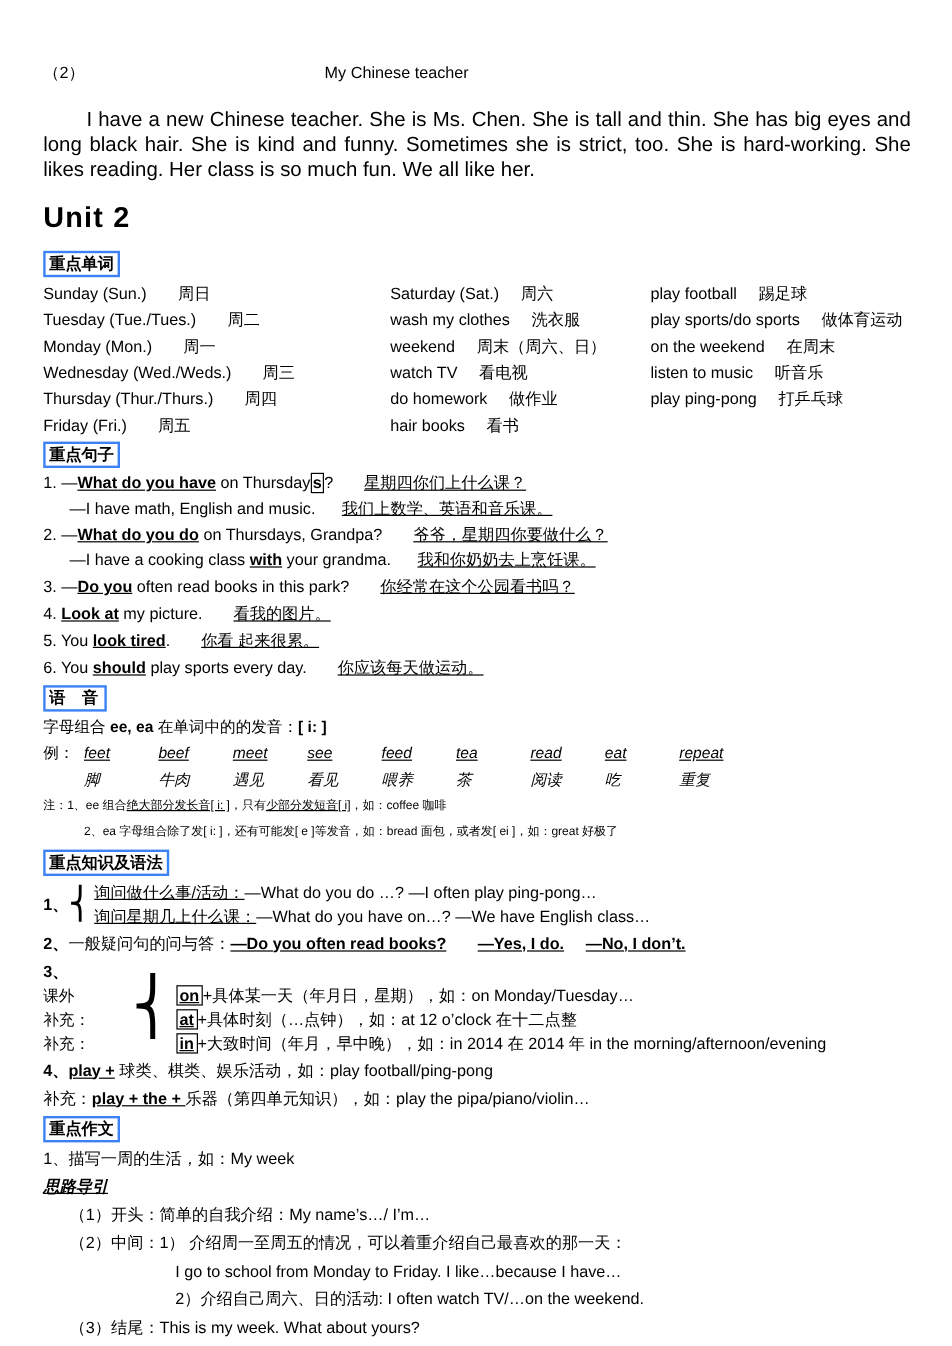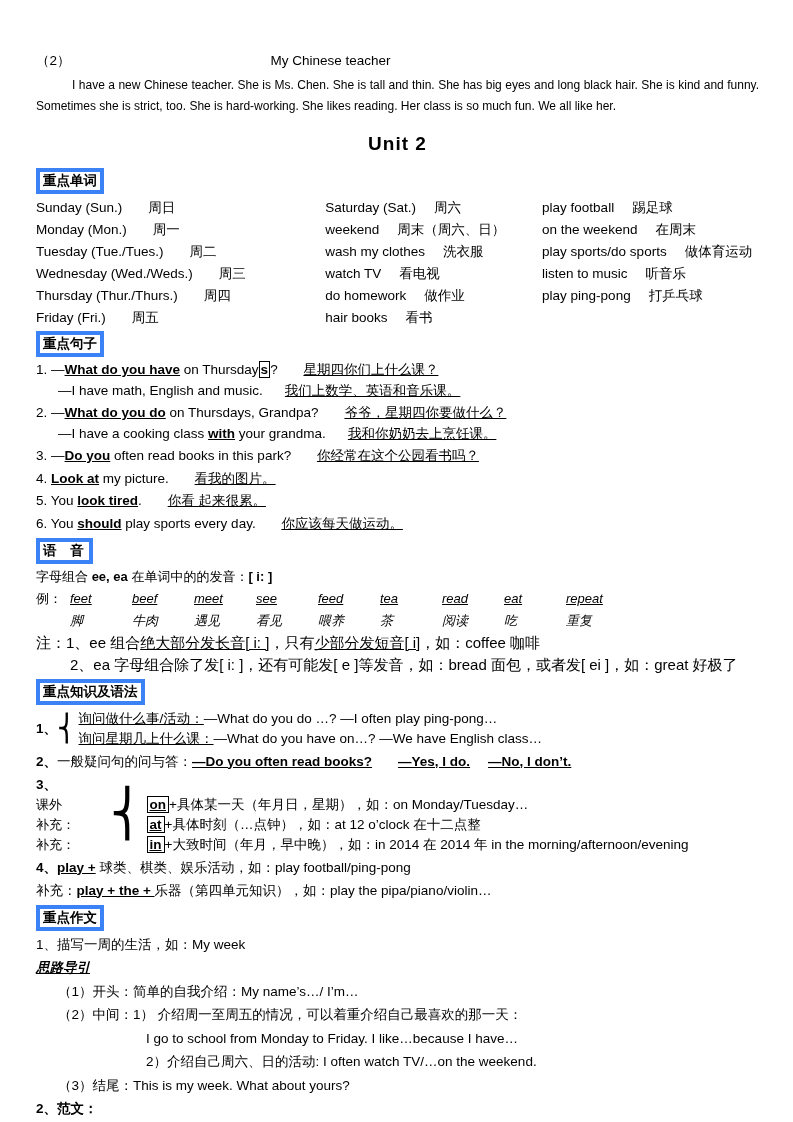--- a/index.html
+++ b/index.html
@@ -26,40 +26,40 @@
     display: flex;
     align-items: baseline;
   }
   .intro-head .num {
     white-space: pre;
   }
   .intro-head .title {
     margin-left: 200px;
   }
   .para {
-    font-size: 12px;
+    font-size: 17px;
     line-height: 21px;
     text-align: justify;
     text-justify: inter-word;
-    margin-top: 5px;
+    margin-top: 19px;
   }
   .para .indent {
     display: inline-block;
     width: 36px;
   }
   .unit-title {
-    text-align: center;
-    font-size: 19px;
+    text-align: left;
+    font-size: 24px;
     font-weight: bold;
     margin: 16px 0 10px 0;
     letter-spacing: 1px;
   }
   .sec-label {
     display: inline-block;
-    border: 4px solid #3b82f6;
+    border: 2px solid #3b82f6;
     font-size: 13.5px;
     font-weight: bold;
     padding: 0px 3px 1px 3px;
     line-height: 17px;
     margin: 3px 0 2px 0;
   }
   .sec-label.spaced {
     letter-spacing: 5px;
     padding-right: 0px;
   }
@@ -115,21 +115,21 @@
     display: inline-block;
     width: 62px;
     text-align: left;
     font-style: italic;
   }
   .eg-word.cnw {
     width: 62px;
   }
   .eg-indent { display:inline-block; width: 34px; }
   .note {
-    font-size: 15px;
+    font-size: 10px;
     line-height: 20px;
     display: block;
     padding: 1px 0;
   }
   .note .ind { display:inline-block; width: 34px; }
   .grammar {
     font-size: 13.5px;
     line-height: 20px;
   }
   .g-row { padding: 1.5px 0; }
@@ -197,28 +197,28 @@
   
   <div class="sec-label">重点单词</div>
   <table class="words-table">
     <tbody>
       <tr>
         <td class="col-a"><span>Sunday (Sun.)</span><span class="gap-sm"></span><span>周日</span></td>
         <td class="col-b"><span>Saturday (Sat.)</span><span class="gap-md"></span><span>周六</span></td>
         <td class="col-c"><span>play football</span><span class="gap-md"></span><span>踢足球</span></td>
       </tr>
       <tr>
+        <td class="col-a"><span>Tuesday (Tue./Tues.)</span><span class="gap-sm"></span><span>周二</span></td>
+        <td class="col-b"><span>wash my clothes</span><span class="gap-md"></span><span>洗衣服</span></td>
+        <td class="col-c"><span>play sports/do sports</span><span class="gap-md"></span><span>做体育运动</span></td>
+      </tr>
+      <tr>
         <td class="col-a"><span>Monday (Mon.)</span><span class="gap-sm"></span><span>周一</span></td>
         <td class="col-b"><span>weekend</span><span class="gap-md"></span><span>周末（周六、日）</span></td>
         <td class="col-c"><span>on the weekend</span><span class="gap-md"></span><span>在周末</span></td>
-      </tr>
-      <tr>
-        <td class="col-a"><span>Tuesday (Tue./Tues.)</span><span class="gap-sm"></span><span>周二</span></td>
-        <td class="col-b"><span>wash my clothes</span><span class="gap-md"></span><span>洗衣服</span></td>
-        <td class="col-c"><span>play sports/do sports</span><span class="gap-md"></span><span>做体育运动</span></td>
       </tr>
       <tr>
         <td class="col-a"><span>Wednesday (Wed./Weds.)</span><span class="gap-sm"></span><span>周三</span></td>
         <td class="col-b"><span>watch TV</span><span class="gap-md"></span><span>看电视</span></td>
         <td class="col-c"><span>listen to music</span><span class="gap-md"></span><span>听音乐</span></td>
       </tr>
       <tr>
         <td class="col-a"><span>Thursday (Thur./Thurs.)</span><span class="gap-sm"></span><span>周四</span></td>
         <td class="col-b"><span>do homework</span><span class="gap-md"></span><span>做作业</span></td>
         <td class="col-c"><span>play ping-pong</span><span class="gap-md"></span><span>打乒乓球</span></td>

